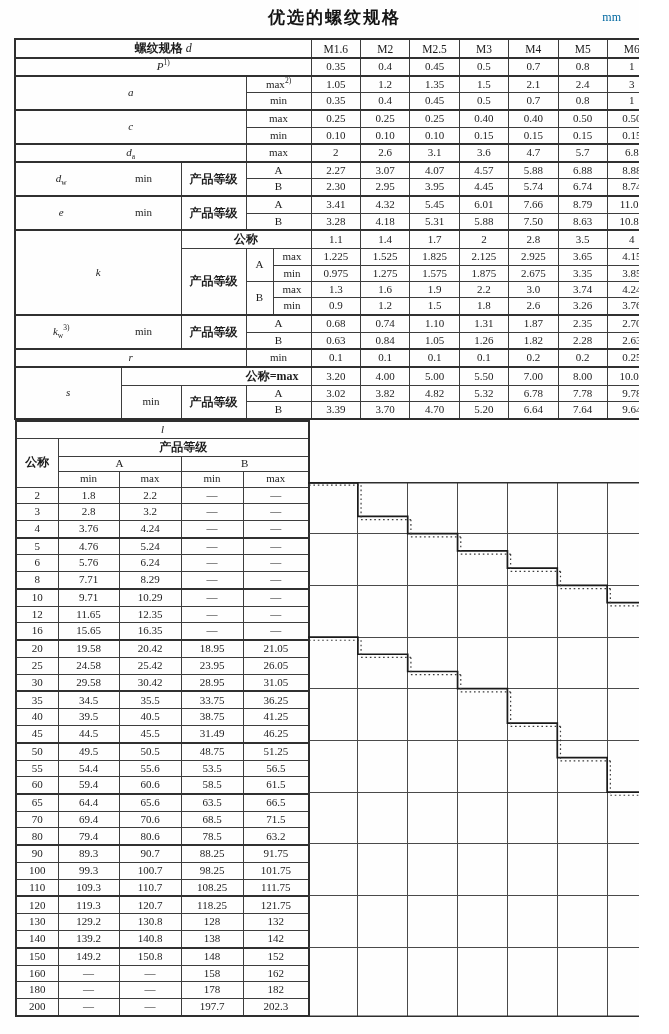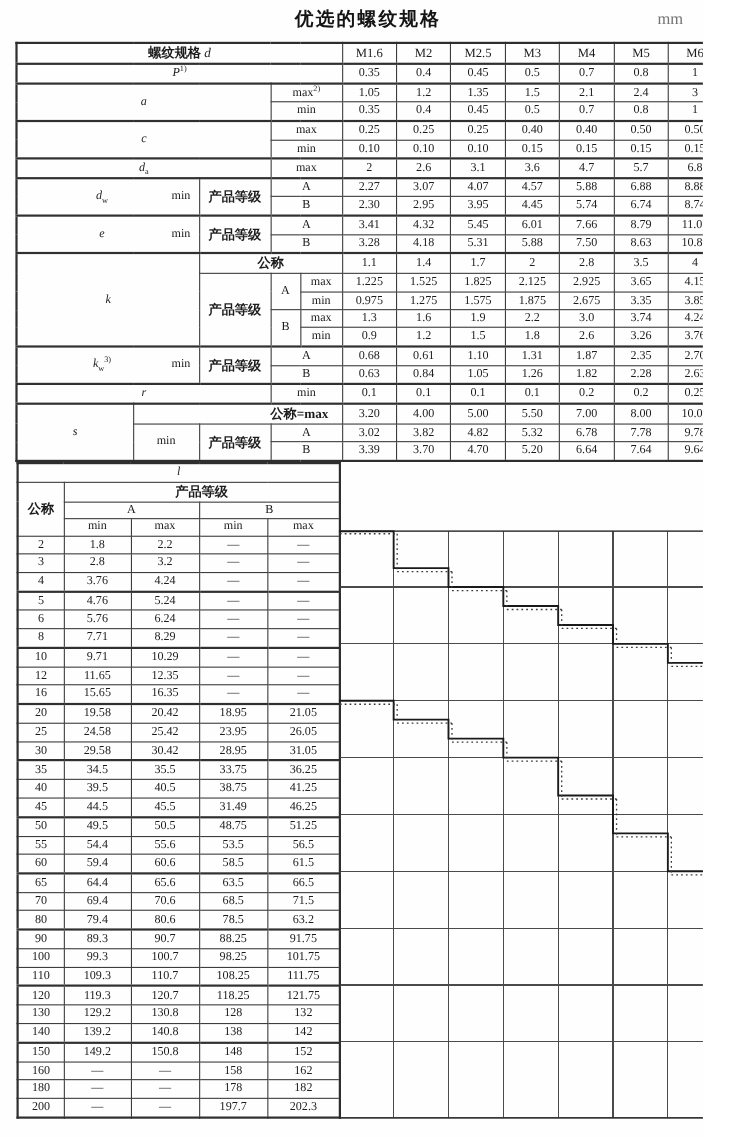--- a/index.html
+++ b/index.html
@@ -1,34 +1,34 @@
 <!DOCTYPE html>
 <html><head>
 <meta charset="utf-8">
 <style>
   html,body{margin:0;padding:0;background:#ffffff;}
   #page{position:relative;width:639px;height:1034px;background:#fefefe;overflow:hidden;
         font-family:"Liberation Serif","DejaVu Serif",serif;color:#1c1c1c;}
   .title{position:absolute;top:6px;left:0;width:669px;text-align:center;
          font-size:17px;font-weight:600;letter-spacing:2px;color:#141414;}
-  .unit{position:absolute;top:10px;right:18px;font-size:15px;color:#737373;}
+  .unit{position:absolute;top:10px;right:18px;font-size:12px;color:#0369a1;}
   table{border-collapse:collapse;table-layout:fixed;}
   td{border:1px solid #3d3d3d;text-align:center;vertical-align:middle;padding:0;
      font-size:11px;line-height:1.05;color:#1c1c1c;overflow:hidden;}
   td.sepb{border-bottom:2px solid #303030;}
   td.cjk{font-size:12px;font-weight:600;}
   td.num{font-size:11px;}
   td.b{font-weight:400;}
   td.colhead{font-size:11.5px;font-weight:500;}
   td.nomax{text-align:right;padding-right:12px;padding-left:40px;}
   sup{font-size:7.5px;vertical-align:super;line-height:0;}
   sub{font-size:7.5px;vertical-align:sub;line-height:0;}
   .var{font-style:italic;font-family:"Liberation Serif","DejaVu Serif",serif;font-weight:500;}
   .spread{display:flex;width:100%;align-items:center;}
-  .spread span:first-child{flex:0 0 55%;text-align:center;margin-left:21px;}
+  .spread span:first-child{flex:0 0 55%;text-align:center;}
   .spread span:last-child{flex:1;text-align:center;}
   #spec{position:absolute;left:14px;top:38px;width:642px;height:382px;border:2px solid #2e2e2e;}
   #len{position:absolute;left:15px;top:420px;width:293px;height:597px;border:2px solid #2e2e2e;}
   #chart{position:absolute;left:308px;top:482px;}
   #rconn{position:absolute;left:654.5px;top:420px;width:2px;height:64px;background:#2e2e2e;}
 </style>
 </head>
 <body>
 
 <div id="page">
@@ -235,21 +235,21 @@
         <tr>
           <td colspan="2" rowspan="2" class="sepb">
             <div class="spread">
               <span><span class="var">k</span><sub>w</sub><sup>3)</sup></span>
               <span><span>min</span></span>
             </div>
           </td>
           <td rowspan="2" class="cjk sepb"><span>产品等级</span></td>
           <td colspan="2"><span>A</span></td>
           <td class="num ">0.68</td>
-          <td class="num ">0.61</td>
+          <td class="num ">0.74</td>
           <td class="num ">1.10</td>
           <td class="num ">1.31</td>
           <td class="num ">1.87</td>
           <td class="num ">2.35</td>
           <td class="num ">2.70</td>
         </tr>
         <tr>
           <td colspan="2" class="sepb"><span>B</span></td>
           <td class="num sepb">0.63</td>
           <td class="num sepb">0.84</td>

